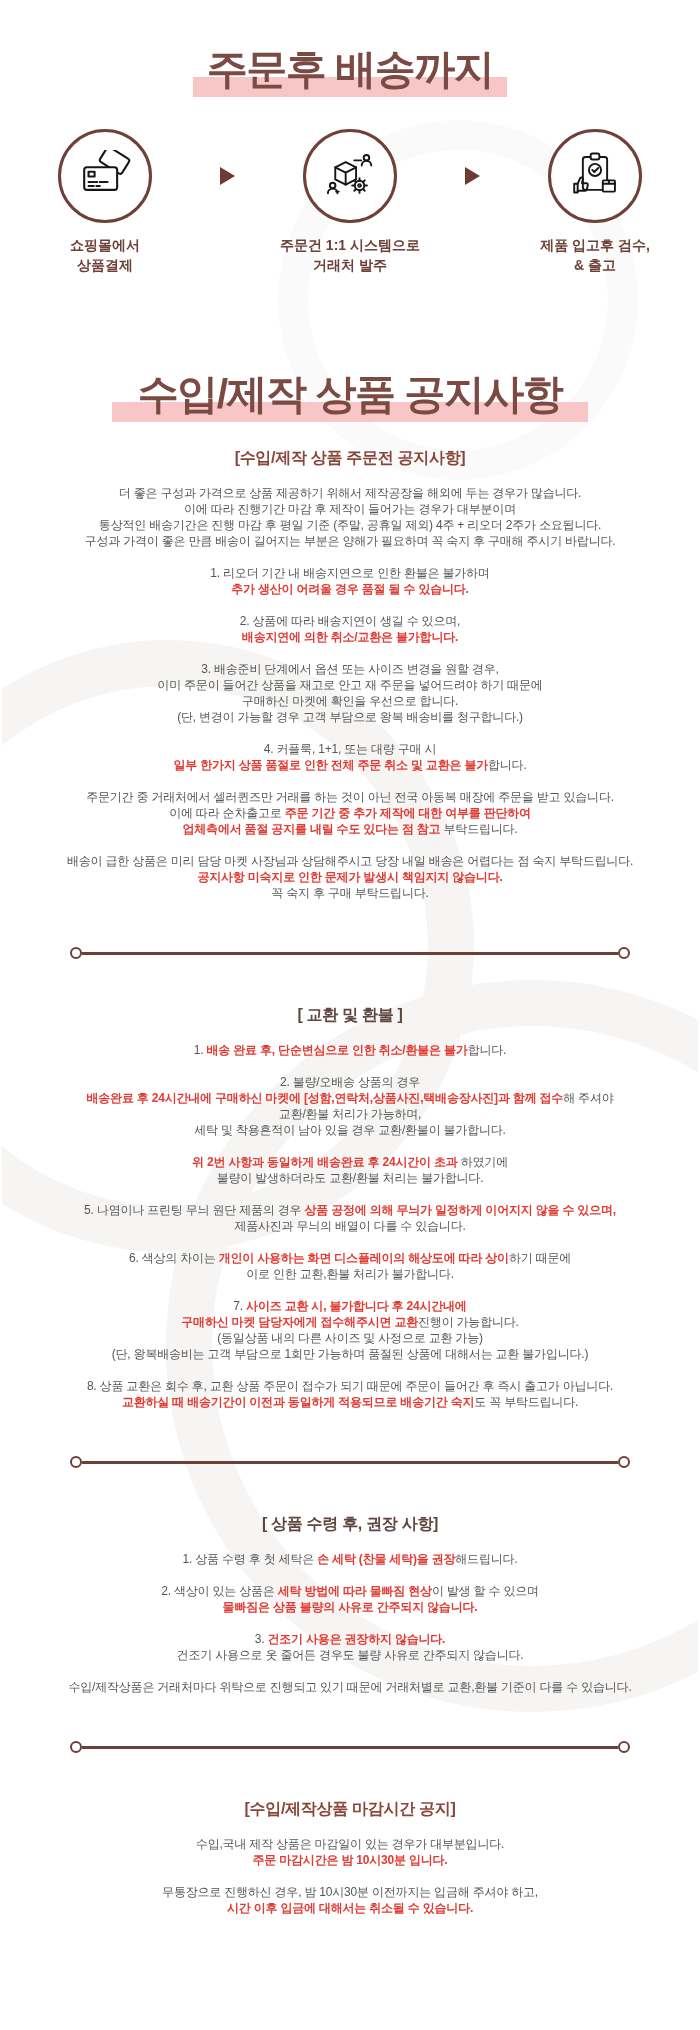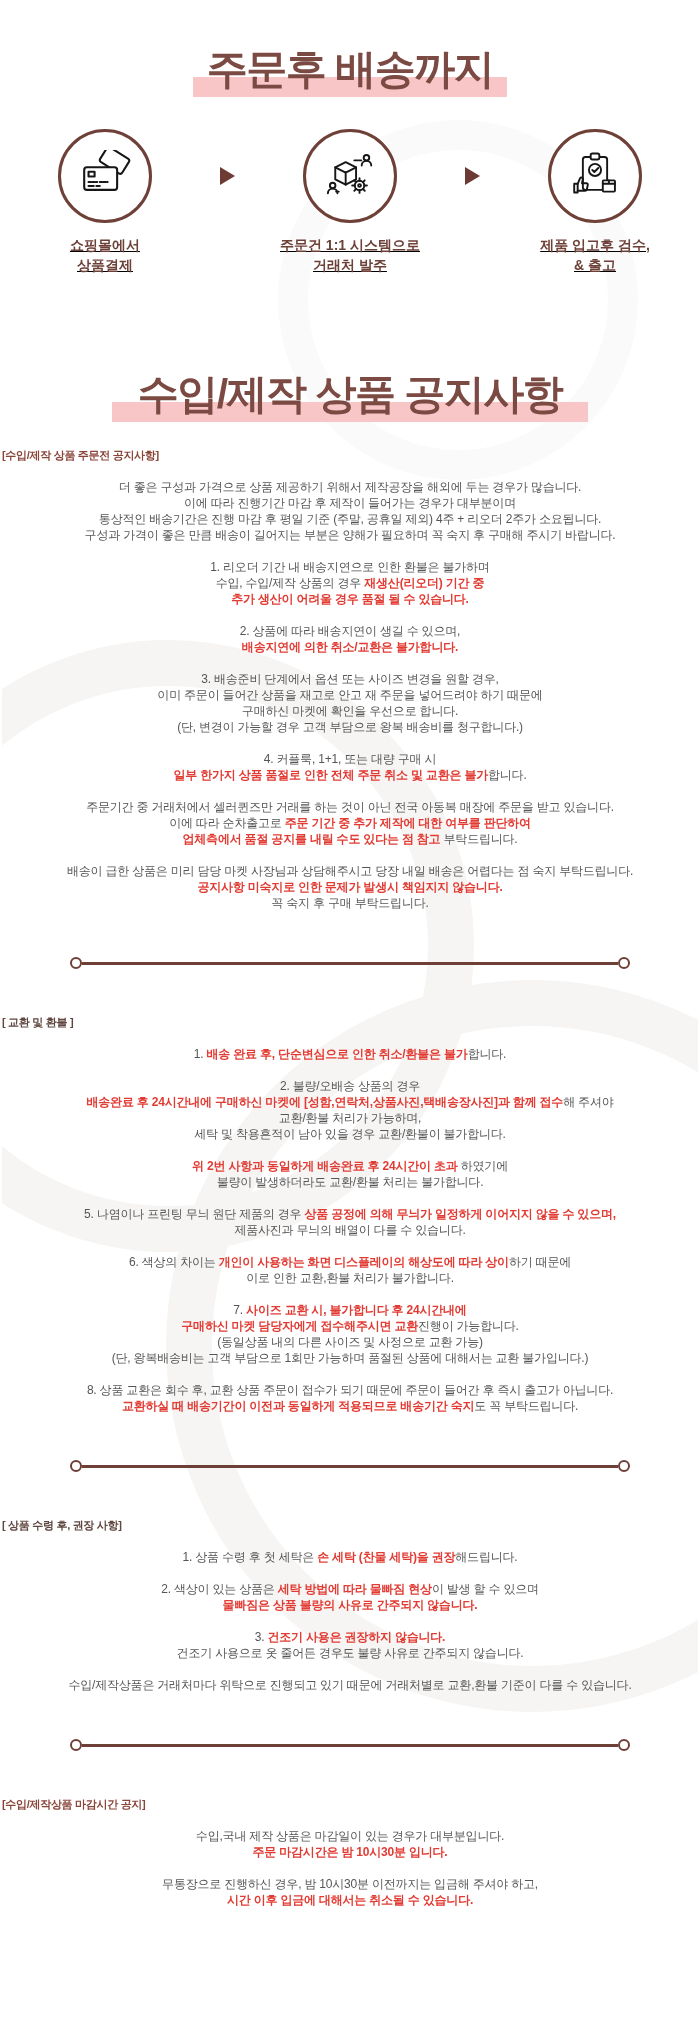--- a/index.html
+++ b/index.html
@@ -11,31 +11,31 @@
   .wm1{width:520px;height:520px;left:-140px;top:640px;}
   .wm2{width:640px;height:640px;right:-200px;top:980px;}
   .wm3{width:300px;height:300px;right:60px;top:120px;border-width:30px;border-color:#fafafa;}
 
   .big-title{margin:0;padding-top:46px;text-align:center;font-size:41px;line-height:1.15;
              font-weight:900;color:#7b4a42;letter-spacing:-1.5px;}
   .big-title.second{padding-top:0;margin-top:96px;}
   .hl{background:linear-gradient(180deg,rgba(0,0,0,0) 60%,#f9c6c8 60%);padding:0 14px 5px;}
   .hl2{padding:0 26px 5px;margin-top:9px;}
 
-  .steps{display:flex;justify-content:center;align-items:flex-start;gap:20px;margin-top:36px;text-decoration:underline;}
+  .steps{display:flex;justify-content:center;align-items:flex-start;gap:20px;margin-top:36px;}
   .step{display:flex;flex-direction:column;align-items:center;width:190px;}
   .circle{width:88px;height:88px;border:3.5px solid #6e4037;border-radius:50%;background:#fff;
           display:flex;align-items:center;justify-content:center;}
   .step-label{margin-top:13px;text-align:center;font-size:14px;font-weight:700;color:#6d4038;line-height:1.4;}
   .arrow{width:0;height:0;border-top:9px solid transparent;border-bottom:9px solid transparent;
          border-left:15px solid #6d3b33;margin-top:38px;}
 
   main{display:block;margin-top:30px;}
   section{margin:0;}
-  .sec-h{margin:0 0 16px;text-align:left;font-size:11px;font-weight:700;letter-spacing:-.3px;}
+  .sec-h{margin:0 0 16px;text-align:center;font-size:16px;font-weight:700;letter-spacing:-.3px;}
   .h-maroon{color:#8a4539;}
   .h-brown{color:#5f463f;}
   .block{margin:16px 0;}
   .line{margin:0;text-align:center;font-size:12px;line-height:16px;color:#555;letter-spacing:-.2px;}
   .line .red{color:#e23b33;font-weight:700;}
 
   .divider{display:flex;align-items:center;justify-content:center;width:560px;margin:46px auto;}
   .divider .dot{width:8px;height:8px;border:2.4px solid #6e3f37;border-radius:50%;background:#fff;flex:none;}
   .divider .rule{flex:1;height:2.4px;background:#6e3f37;}
 
@@ -123,21 +123,20 @@
         <section>
           <h2 class="sec-h h-maroon">[수입/제작 상품 주문전 공지사항]</h2>
           <div class="block">
             <p class="line"><span class="txt">더 좋은 구성과 가격으로 상품 제공하기 위해서 제작공장을 해외에 두는 경우가 많습니다.</span></p>
             <p class="line"><span class="txt">이에 따라 진행기간 마감 후 제작이 들어가는 경우가 대부분이며</span></p>
             <p class="line"><span class="txt">통상적인 배송기간은 진행 마감 후 평일 기준 (주말, 공휴일 제외) 4주 + 리오더 2주가 소요됩니다.</span></p>
             <p class="line"><span class="txt">구성과 가격이 좋은 만큼 배송이 길어지는 부분은 양해가 필요하며 꼭 숙지 후 구매해 주시기 바랍니다.</span></p>
           </div>
           <div class="block">
             <p class="line"><span class="txt">1. 리오더 기간 내 배송지연으로 인한 환불은 불가하며</span></p>
-            <p class="line"><span class="txt">수입, 수입/제작 상품의 경우 </span><span class="red">재생산(리오더) 기간 중</span></p>
             <p class="line"><span class="red">추가 생산이 어려울 경우 품절 될 수 있습니다.</span></p>
           </div>
           <div class="block">
             <p class="line"><span class="txt">2. 상품에 따라 배송지연이 생길 수 있으며,</span></p>
             <p class="line"><span class="red">배송지연에 의한 취소/교환은 불가합니다.</span></p>
           </div>
           <div class="block">
             <p class="line"><span class="txt">3. 배송준비 단계에서 옵션 또는 사이즈 변경을 원할 경우,</span></p>
             <p class="line"><span class="txt">이미 주문이 들어간 상품을 재고로 안고 재 주문을 넣어드려야 하기 때문에</span></p>
             <p class="line"><span class="txt">구매하신 마켓에 확인을 우선으로 합니다.</span></p>

